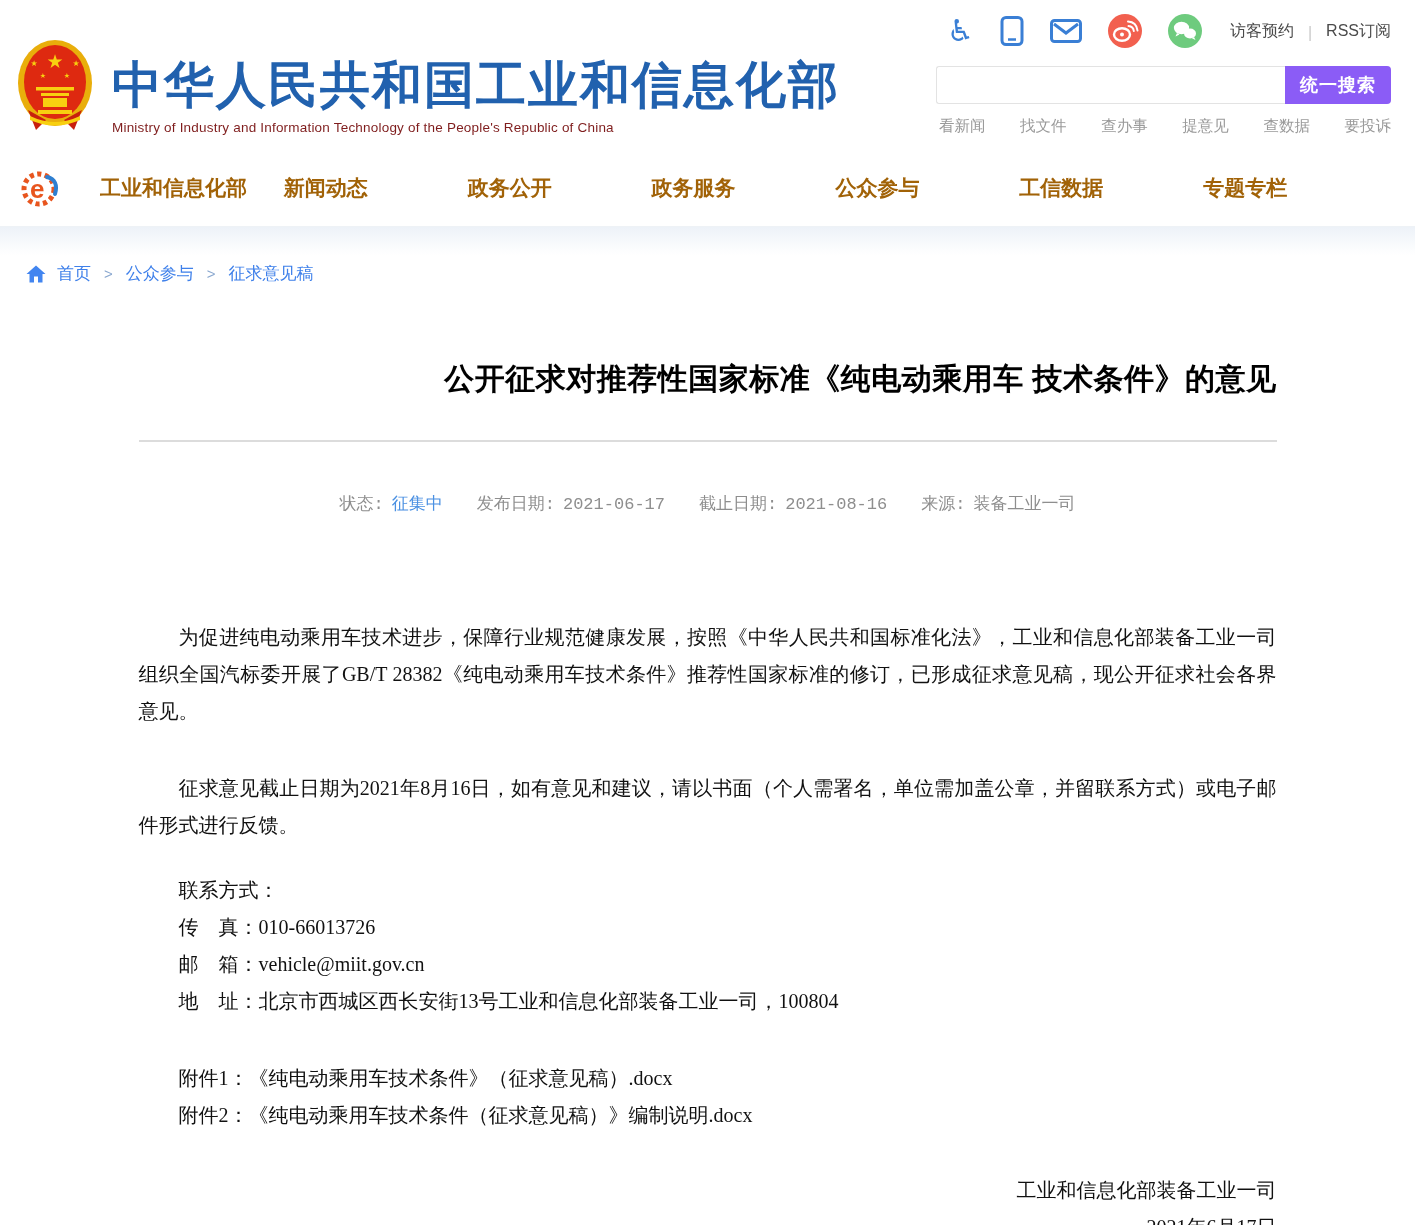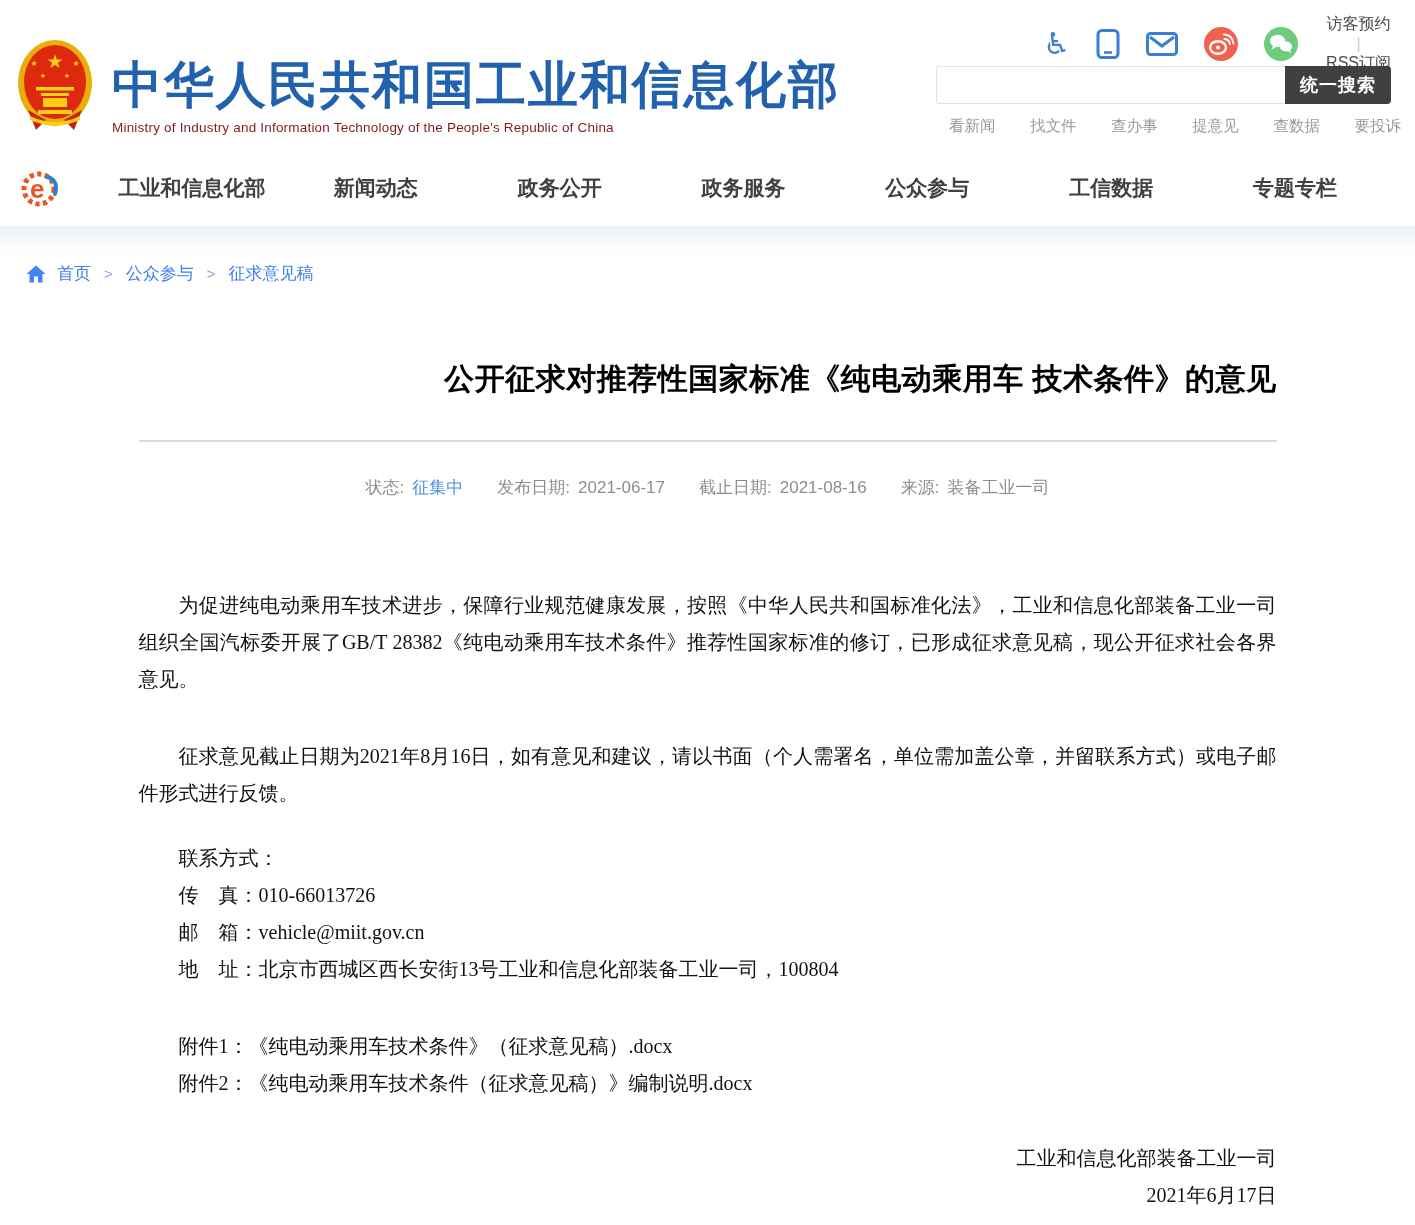--- a/index.html
+++ b/index.html
@@ -13,50 +13,50 @@
   
   .header { position:relative; height:150px; background:#fff; }
   .emblem { position:absolute; left:16px; top:38px; width:78px; height:94px; }
   .brand { position:absolute; left:112px; top:58px; }
   .brand-cn { font-size:50px; font-weight:bold; color:#2161ae; letter-spacing:2px; line-height:1.1; }
   .brand-en { font-size:13.5px; color:#7f1d1d; margin-top:7px; letter-spacing:0.2px; }
 
   .top-icons { position:absolute; top:14px; right:24px; display:flex; align-items:center; }
   .ticon { margin-left:26px; display:flex; align-items:center; cursor:pointer; }
   .wheelchair-glyph { font-size:30px; color:#3a7fd5; line-height:1; font-family:"DejaVu Sans",sans-serif; }
-  .top-links { display:flex; align-items:center; margin-left:28px; font-size:16px; color:#4a4a4a;flex-direction:column; }
+  .top-links { display:flex; align-items:flex-end; margin-left:28px; font-size:16px; color:#4a4a4a; }
   .top-link { cursor:pointer; }
   .top-link-divider { color:#c9c9c9; margin:0 14px; }
 
   .search-row { position:absolute; top:66px; right:24px; width:455px; height:38px; display:flex; }
   .search-input { flex:1; border:1px solid #e3e3e3; border-right:none; padding:0 12px; font-size:15px; outline:none; border-radius:3px 0 0 3px; }
-  .search-btn { width:106px; background:#404040; color:#fff; font-size:18px; font-weight:bold; border:none; border-radius:0 4px 4px 0; letter-spacing:1px; cursor:pointer; }
-
-  .quick-links { position:absolute; top:116px; right:14px; width:452px; display:flex; justify-content:space-between; font-size:15.5px; color:#9a9a9a; }
+  .search-btn { width:106px; background:#8b5cf6; color:#fff; font-size:18px; font-weight:bold; border:none; border-radius:0 4px 4px 0; letter-spacing:1px; cursor:pointer; }
+
+  .quick-links { position:absolute; top:116px; right:24px; width:452px; display:flex; justify-content:space-between; font-size:15.5px; color:#9a9a9a; }
   .quick-link { cursor:pointer; }
 
   
   .nav { display:flex; align-items:center; height:76px; padding:0 28px 0 18px; background:#fff; }
   .nav-logo { width:46px; height:46px; margin-right:36px; flex:0 0 auto; }
   .nav-items { flex:1; display:flex; }
-  .nav-item { flex:1; text-align:center; font-size:21px; font-weight:bold; color:#404040; cursor:pointer; white-space:nowrap; }
+  .nav-item { flex:1; text-align:left; font-size:21px; font-weight:bold; color:#a16207; cursor:pointer; white-space:nowrap; }
   .nav-band { height:30px; background:linear-gradient(180deg,#edf2f8 0%,#fcfdfe 80%,#ffffff 100%); border-top:1px solid #eef2f6; }
 
   
   .breadcrumb { display:flex; align-items:center; padding:6px 0 0 26px; font-size:17px; color:#3f80ea; }
   .crumb { cursor:pointer; margin-right:13px; }
   .crumb-sep { color:#89a7cf; margin-right:13px; font-size:15px; }
   .home-icon { margin-right:11px; display:flex; align-items:center; }
 
   
   .article { width:1138px; margin:0 auto; }
   .article-title { margin-top:74px; text-align:right; font-size:30px; font-weight:bold; color:#000000; letter-spacing:0.5px; }
   .title-divider { margin-top:40px; border-bottom:2px solid #dcdcdc; }
   .meta { margin-top:34px; display:flex; justify-content:center; font-size:17px; color:#8e8e8e; }
-  .meta-pair { margin:0 17px; white-space:nowrap; }
+  .meta-pair { margin:16px 17px; white-space:nowrap;font-family:Liberation Mono, monospace; }
   .meta-label { margin-right:8px; }
   .meta-blue { color:#4a90e2; cursor:pointer; }
 
   .body-text { font-family:Liberation Serif, serif; font-size:20px; color:#111; }
   .para { line-height:37px; text-indent:2em; text-align:justify; }
   .para-1 { margin-top:88px; }
   .para-2 { margin-top:40px; }
   .contact { margin-top:28px; line-height:37px; padding-left:40px; }
   .attachments { margin-top:40px; line-height:37px; padding-left:40px; }
   .attachment { cursor:pointer; }

